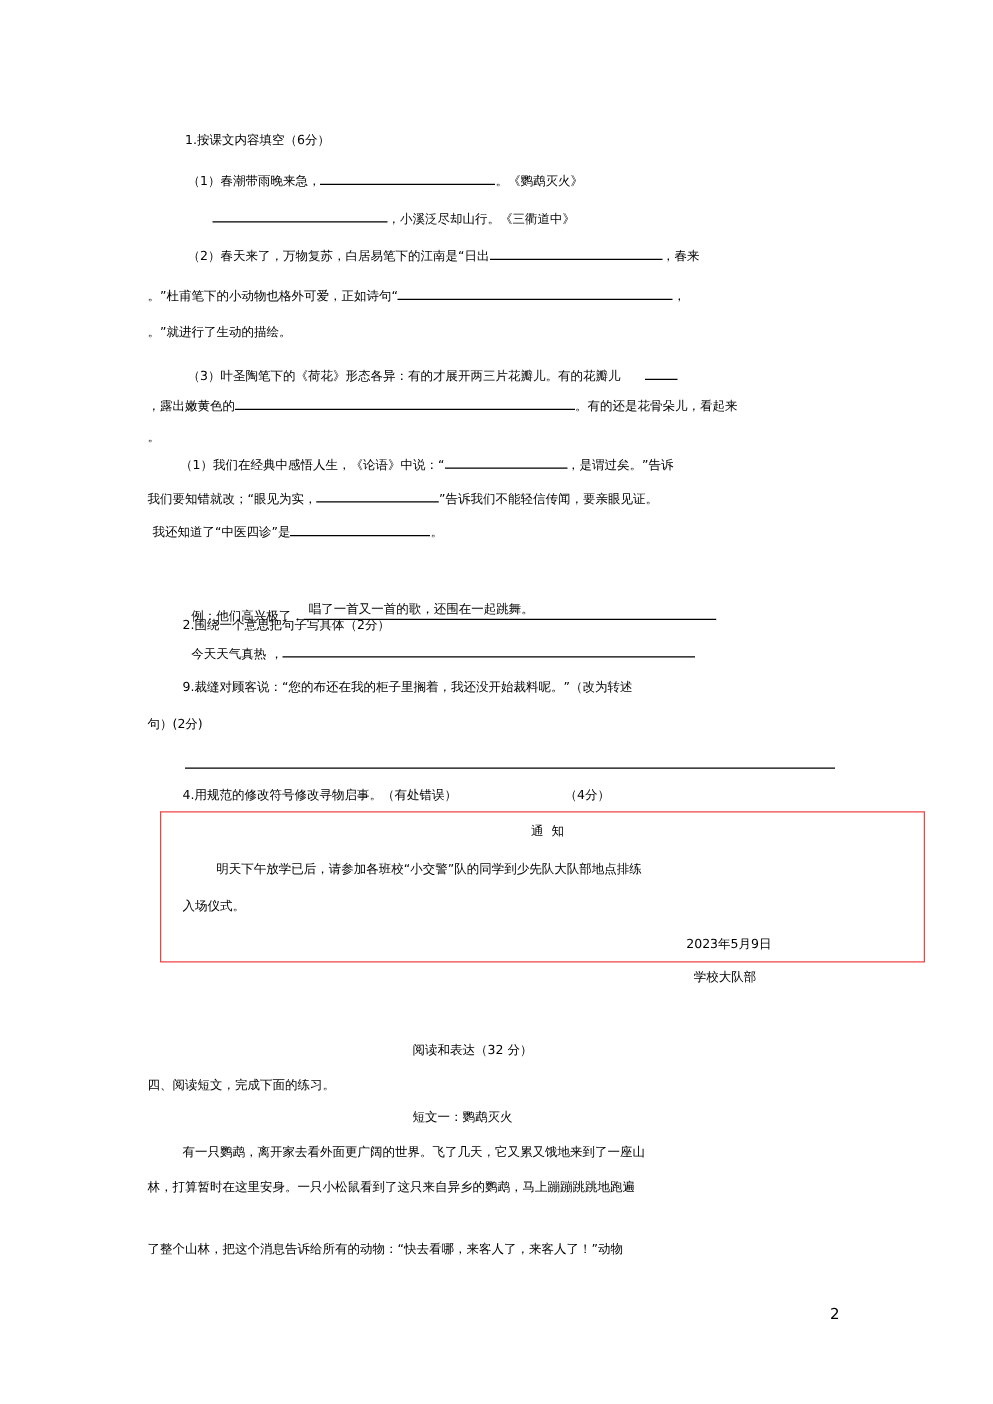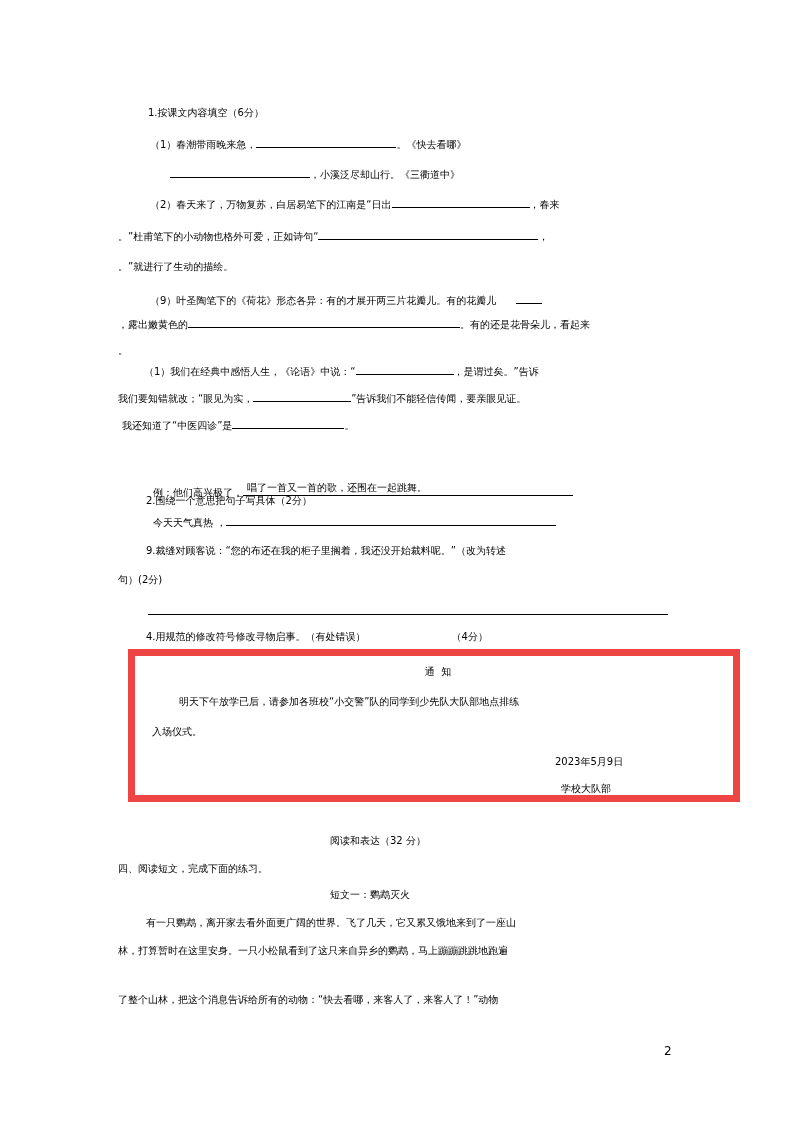--- a/index.html
+++ b/index.html
@@ -1,50 +1,50 @@
 <!DOCTYPE html>
 <html><head>
 <meta charset="utf-8">
 <style>
   html, body { margin: 0; padding: 0; background: #ffffff; }
   body { width: 794px; height: 1123px; position: relative; overflow: hidden;
          font-family: "DejaVu Sans", "Liberation Sans", sans-serif; color: #000; font-size: 14px; }
   .line { position: absolute; white-space: nowrap; line-height: 20px; height: 20px; font-size: 10px; }
   .blank { display: inline-block; border-bottom: 1px solid #000; height: 14px; vertical-align: baseline; }
   .hr { position: absolute; border-top: 1px solid #000; height: 0; }
-  .notice-box { position: absolute; left: 128px; top: 649px; width: 612px; height: 153px;
-                border: 7px solid #ef4444; box-sizing: border-box; }
+  .notice-box { position: absolute; left: 128px; top: 649px; width: 612px; height: 121px;
+                border: 1px solid #ef4444; box-sizing: border-box; }
   .center { text-align: center; }
   .page-num { position: absolute; left: 664px; top: 1044px; font-size: 12px; }
 </style>
 </head>
 <body>
 
 <div class="line" style="left:148px; top:103px;">1.按课文内容填空（6分）</div>
 
 <div class="line" style="left:150px; top:133px;">
-  <span>（1）春潮带雨晚来急，</span><span class="blank" style="width:140px;"></span><span>。《快去看哪》</span>
+  <span>（1）春潮带雨晚来急，</span><span class="blank" style="width:140px;"></span><span>。《鹦鹉灭火》</span>
 </div>
 
 <div class="line" style="left:170px; top:163px;">
   <span class="blank" style="width:140px;"></span><span>，小溪泛尽却山行。《三衢道中》</span>
 </div>
 
 <div class="line" style="left:150px; top:193px;">
   <span>（2）春天来了，万物复苏，白居易笔下的江南是“日出</span><span class="blank" style="width:138px;"></span><span>，春来</span>
 </div>
 
 <div class="line" style="left:118px; top:225px;">
   <span>。”杜甫笔下的小动物也格外可爱，正如诗句“</span><span class="blank" style="width:220px;"></span><span>，</span>
 </div>
 
 <div class="line" style="left:118px; top:257px;">。”就进行了生动的描绘。</div>
 
 <div class="line" style="left:150px; top:289px;">
-  <span>（9）叶圣陶笔下的《荷花》形态各异：有的才展开两三片花瓣儿。有的花瓣儿</span><span style="display:inline-block; width:20px;"></span><span class="blank" style="width:26px;"></span>
+  <span>（3）叶圣陶笔下的《荷花》形态各异：有的才展开两三片花瓣儿。有的花瓣儿</span><span style="display:inline-block; width:20px;"></span><span class="blank" style="width:26px;"></span>
 </div>
 
 <div class="line" style="left:118px; top:313px;">
   <span>，露出嫩黄色的</span><span class="blank" style="width:272px;"></span><span>。有的还是花骨朵儿，看起来</span>
 </div>
 
 <div class="line" style="left:118px; top:341px;">。</div>
 
 <div class="line" style="left:144px; top:360px;">
   <span>（1）我们在经典中感悟人生，《论语》中说：“</span><span class="blank" style="width:98px;"></span><span>，是谓过矣。”告诉</span>

